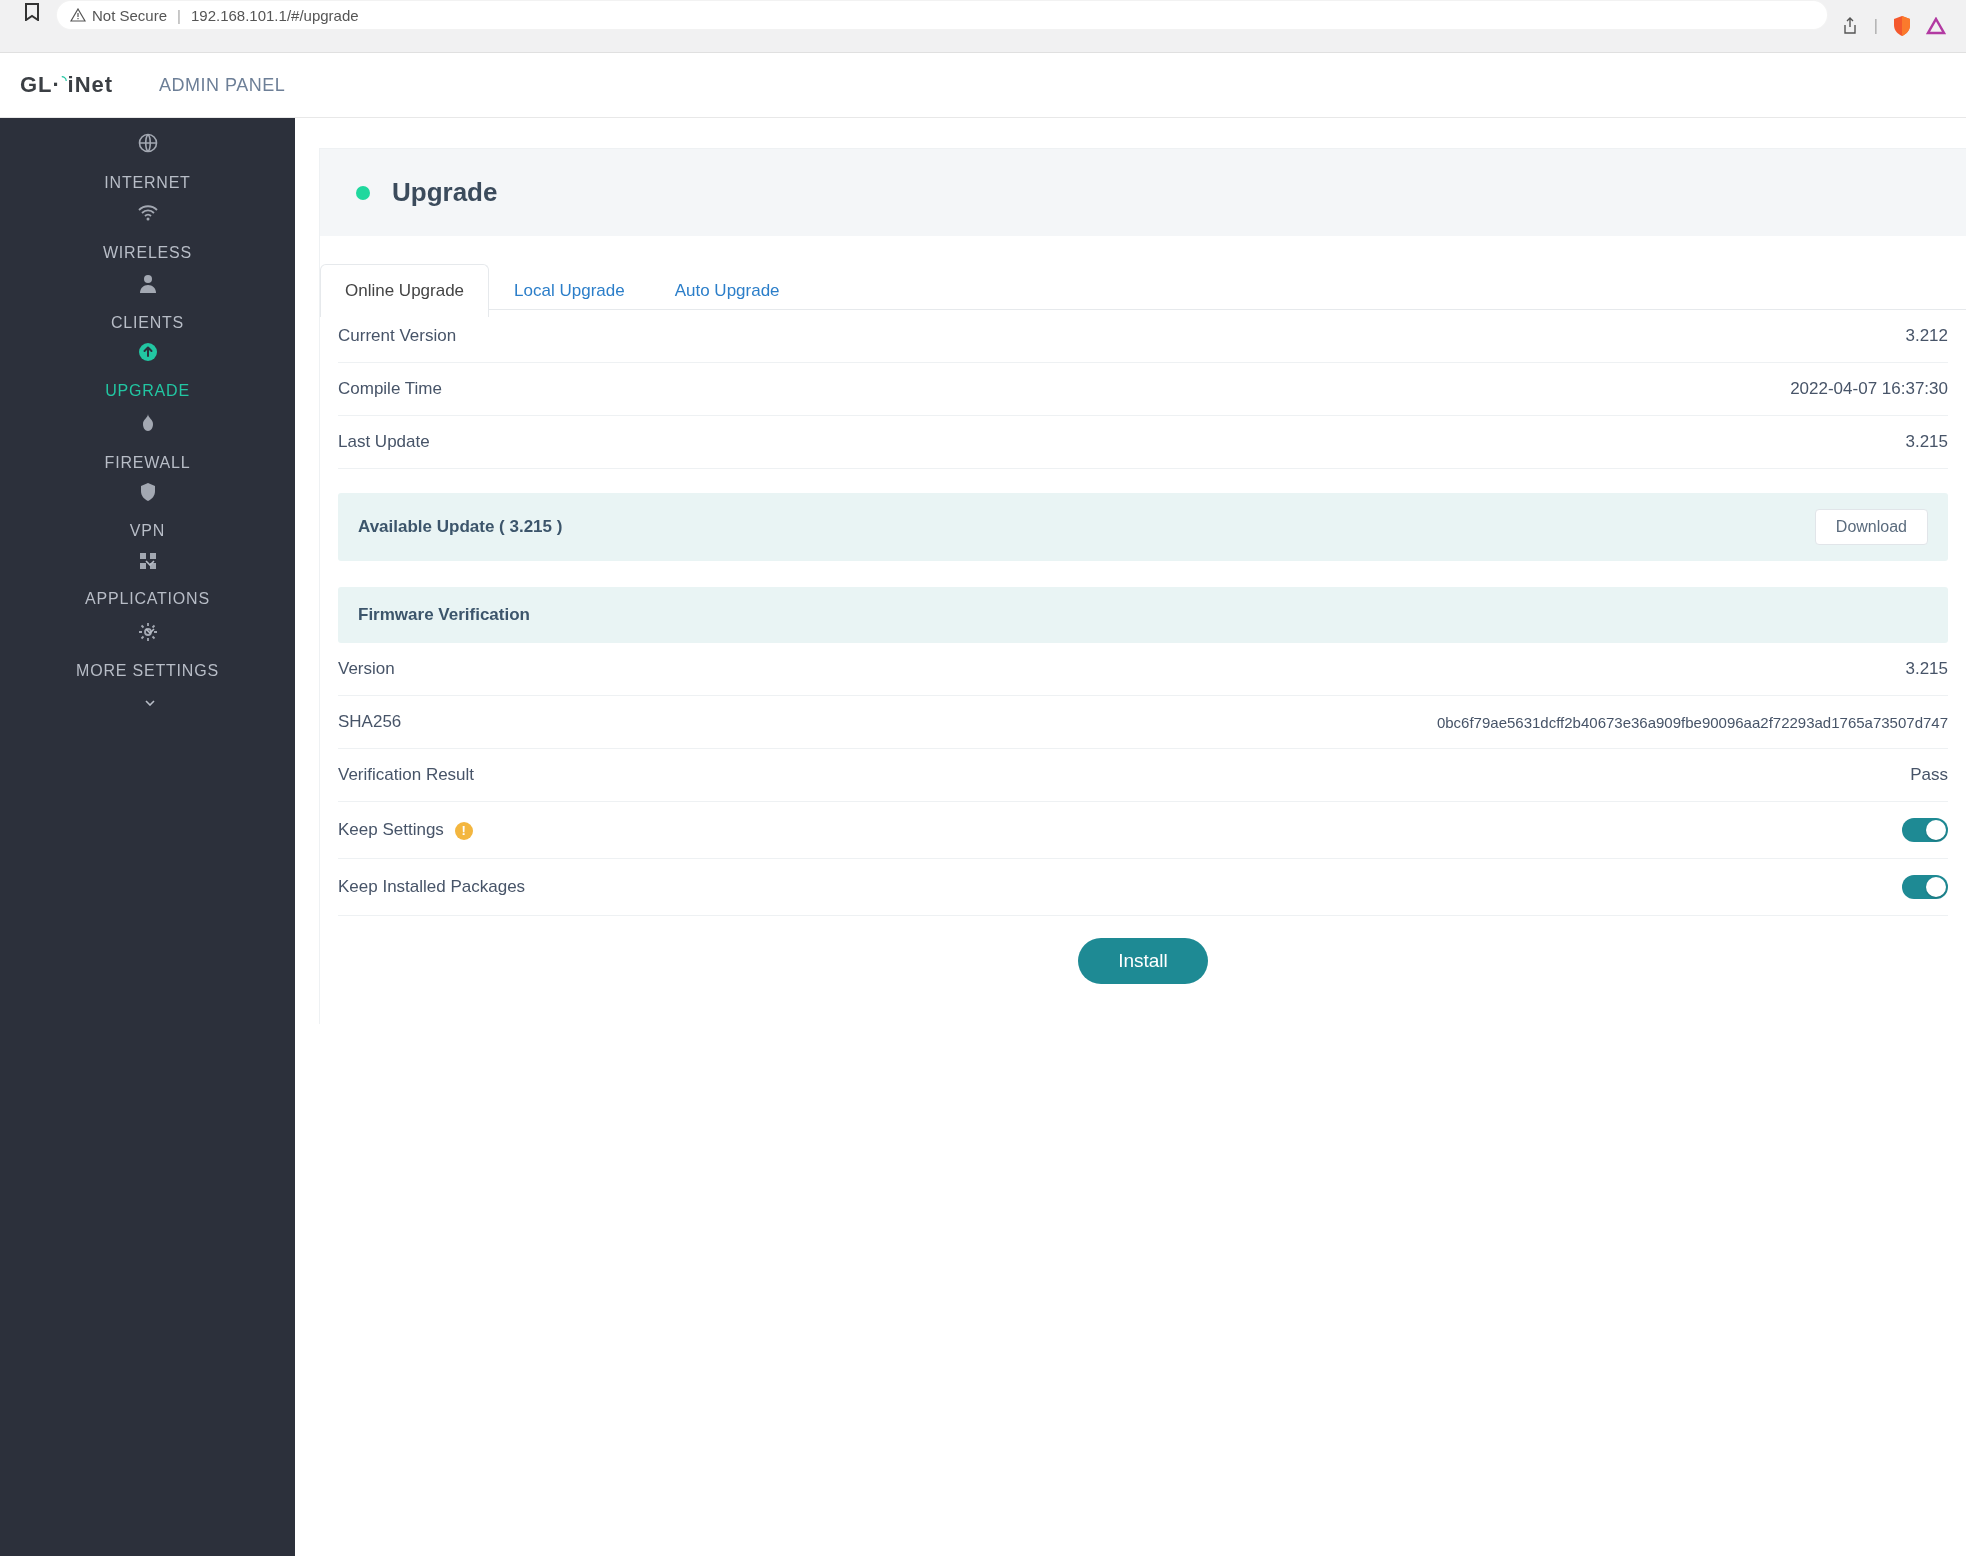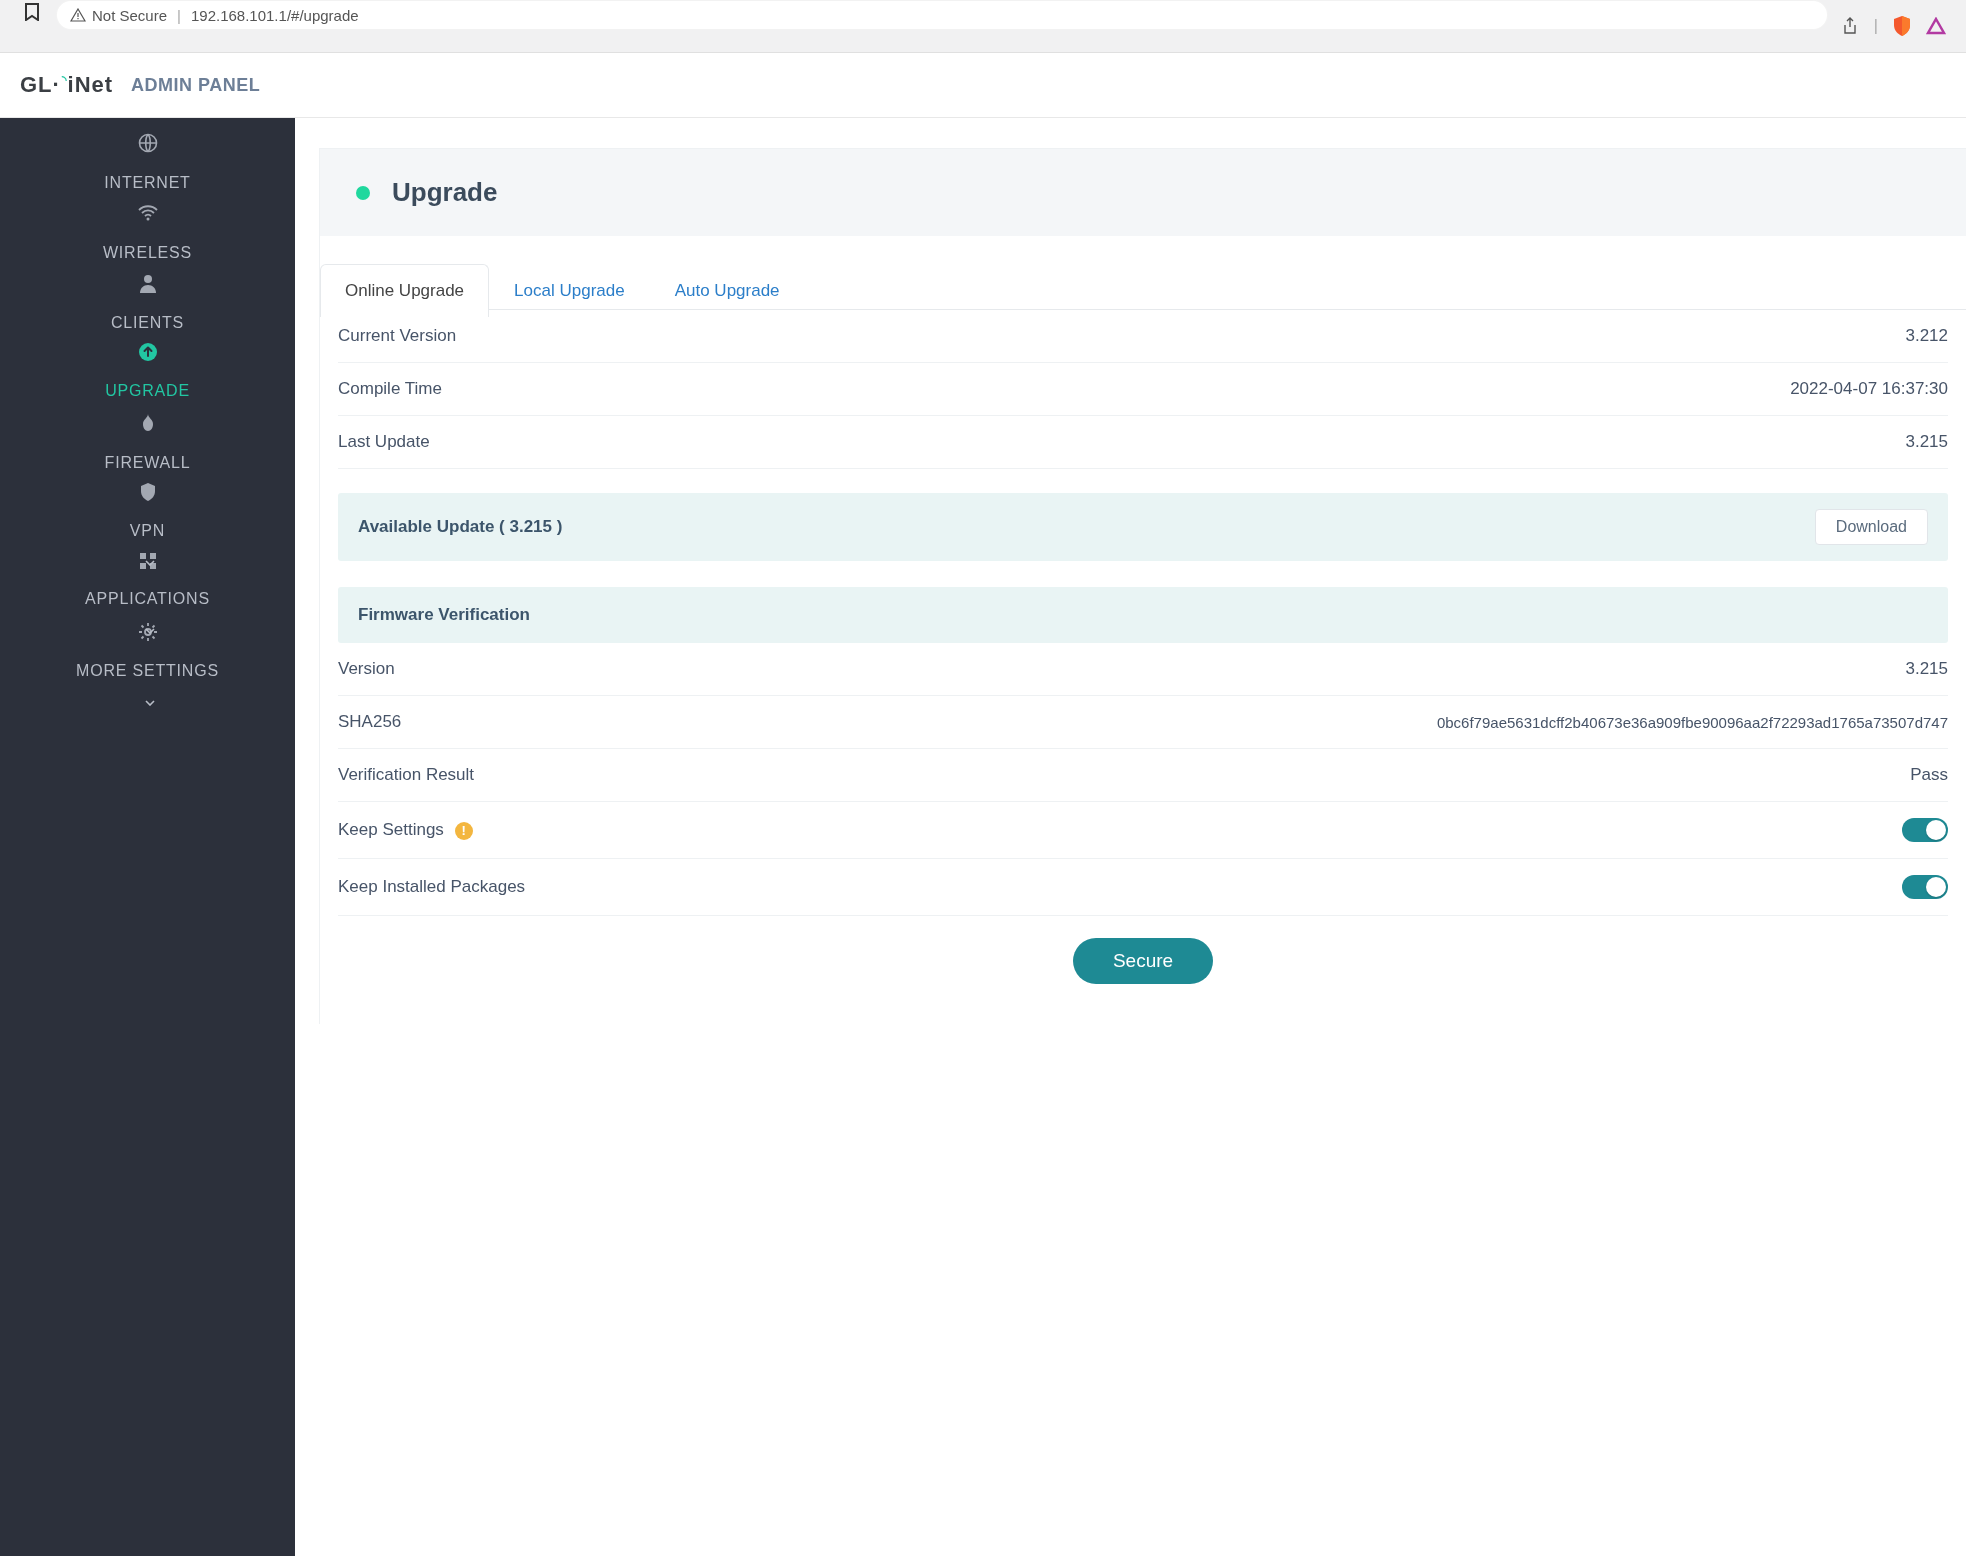--- a/index.html
+++ b/index.html
@@ -41,21 +41,21 @@
     display: flex;
     align-items: center;
     padding: 0 20px;
     border-bottom: 1px solid #e8e8e8;
     gap: 18px;
   }
   .logo { display:flex; align-items:center; gap:8px; }
   .logo-text { font-size: 22px; font-weight: 700; letter-spacing: 1px; color:#3b3f44;}
   .logo-text .dot { letter-spacing: 2px;}
   .logo-wifi { color:#22c6a2; font-size:12px; position:relative; top:-8px;}
-  .admin-panel { color:#6d7f97; font-size: 18px; font-weight:700; letter-spacing: 0.5px;}
+  .admin-panel { color:#6d7f97; font-size: 18px; font-weight:400; letter-spacing: 0.5px; margin-left: 28px;}
 
   
   .layout { display:flex; min-height: calc(100% - 107px); }
 
   
   .sidebar {
     width: 295px;
     background: #2c303b;
     padding-top: 14px;
     flex-shrink: 0;
@@ -434,19 +434,19 @@
           </span>
           <span class="toggle"></span>
         </div>
 
         <div class="row">
           <span class="label">Keep Installed Packages</span>
           <span class="toggle"></span>
         </div>
 
         <div class="install-row">
-          <button class="install-btn">Secure</button>
+          <button class="install-btn">Install</button>
         </div>
 
       </div>
     </div>
   </main>
 </div>
 
 </body></html>

